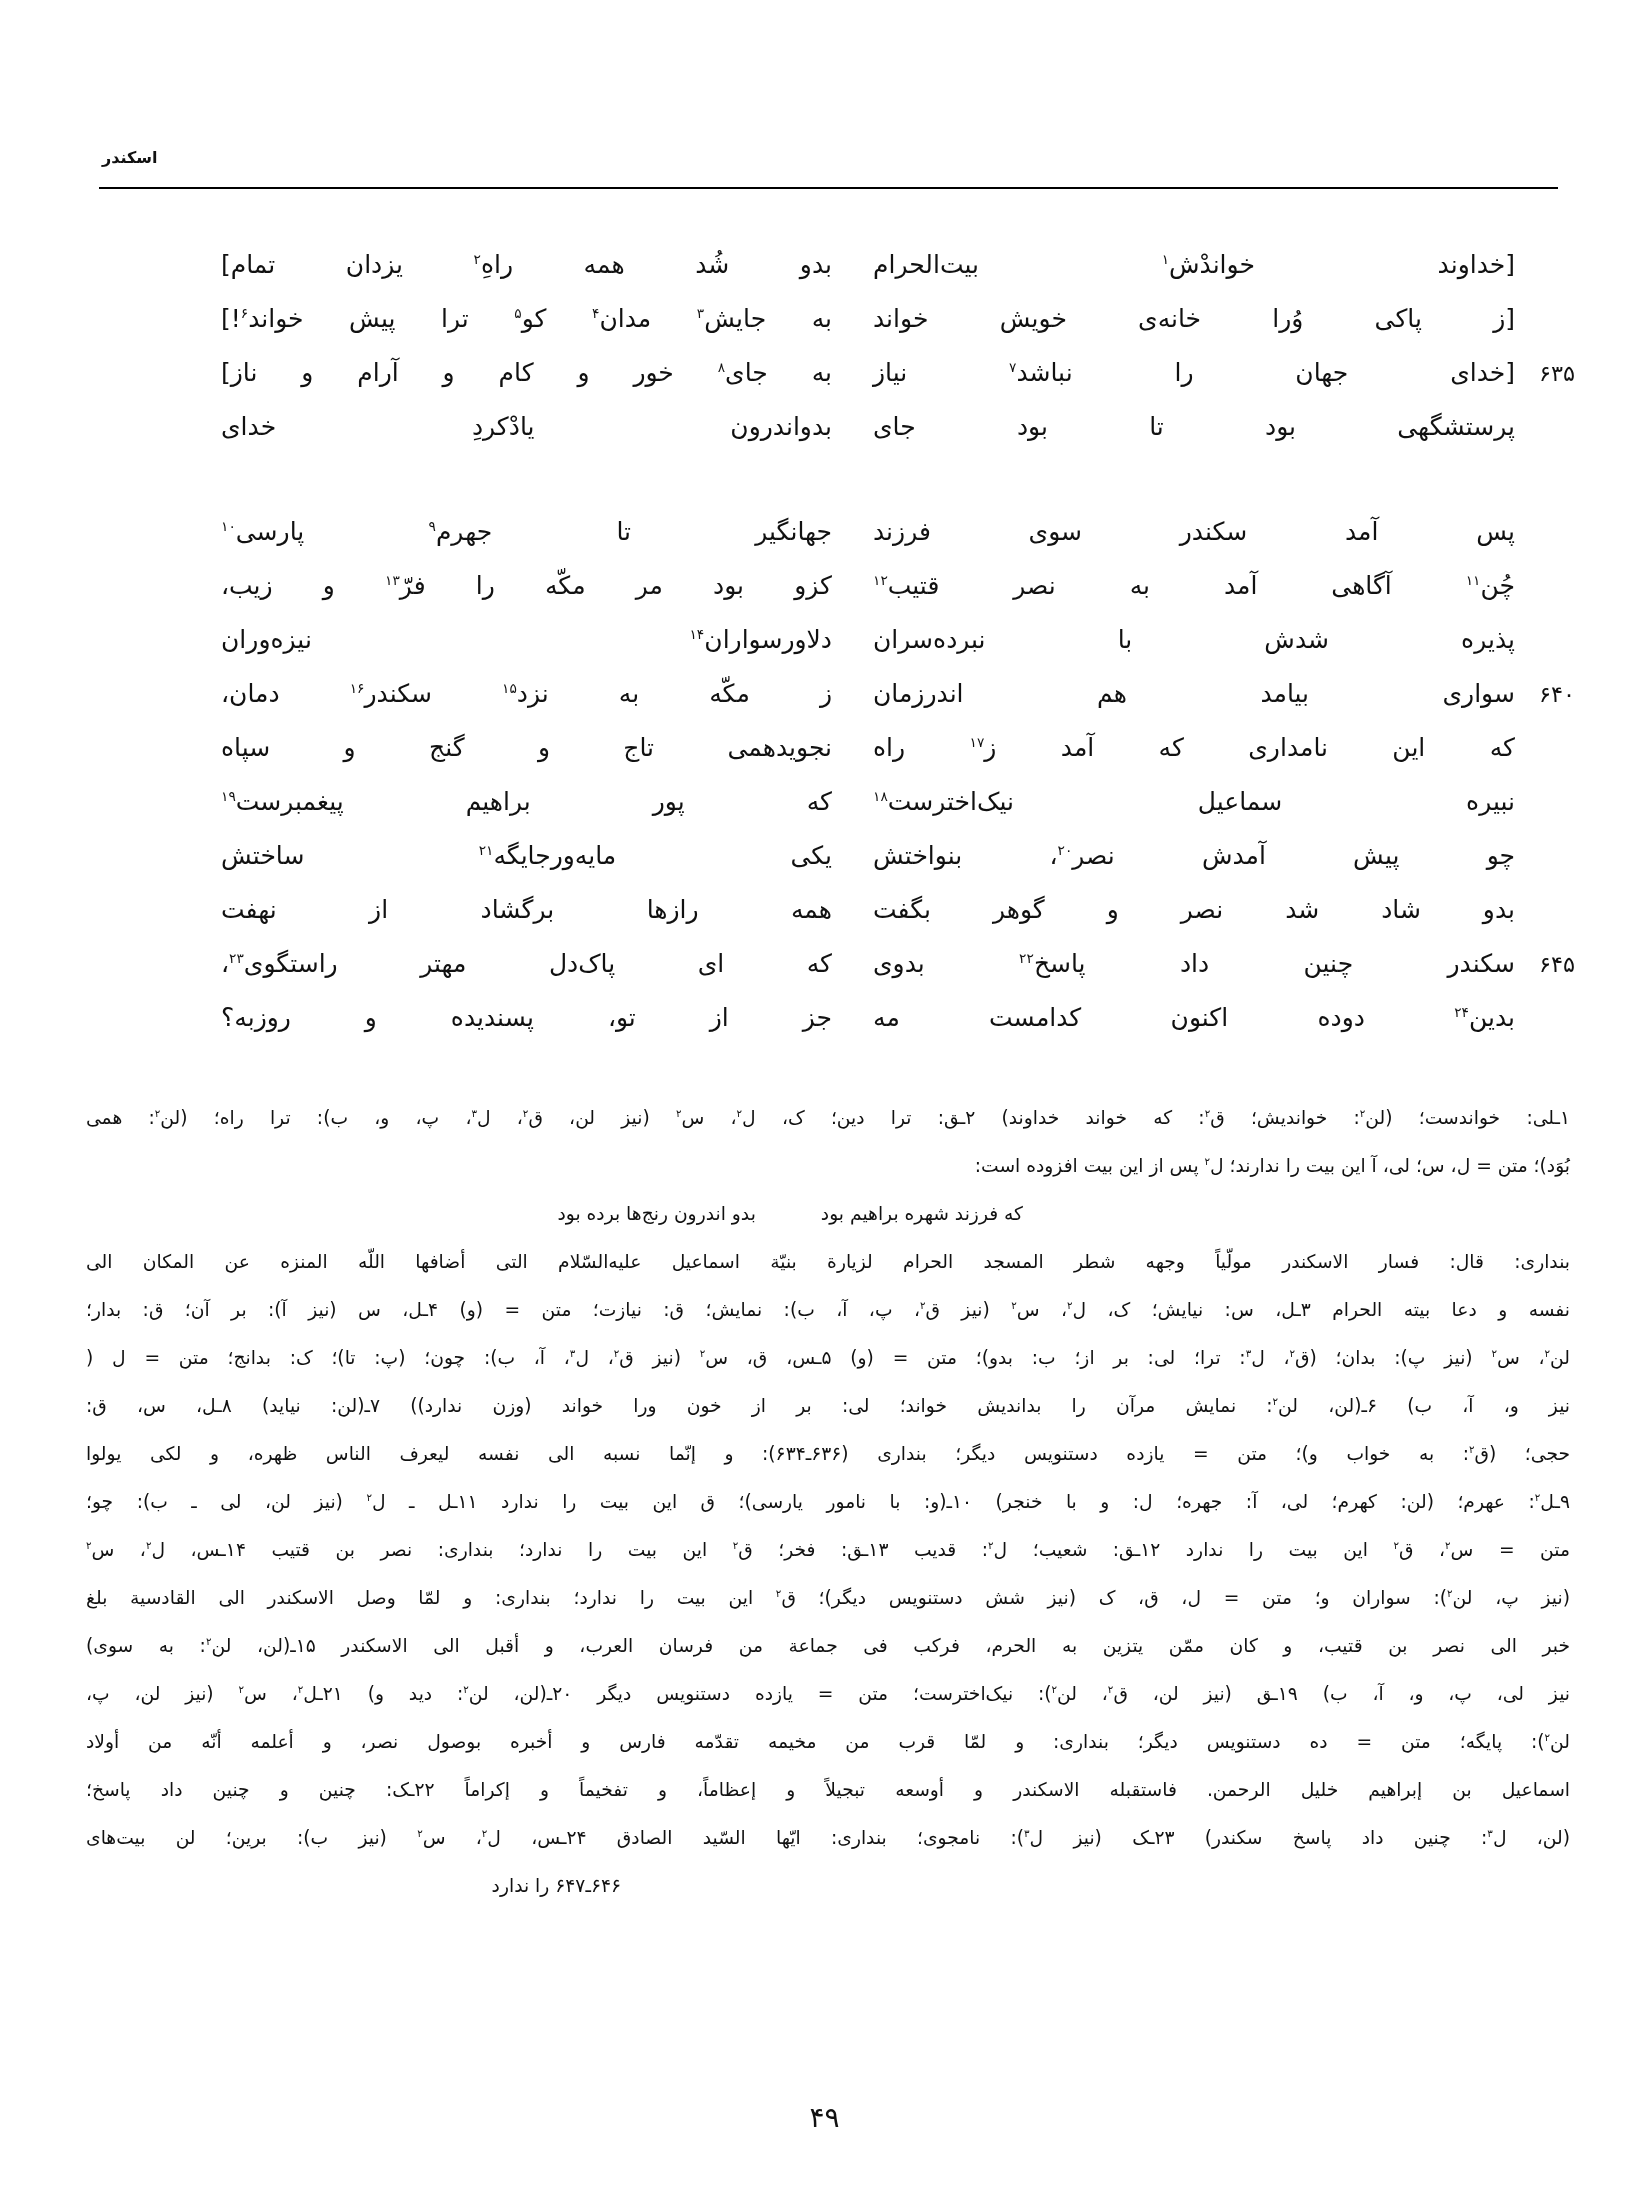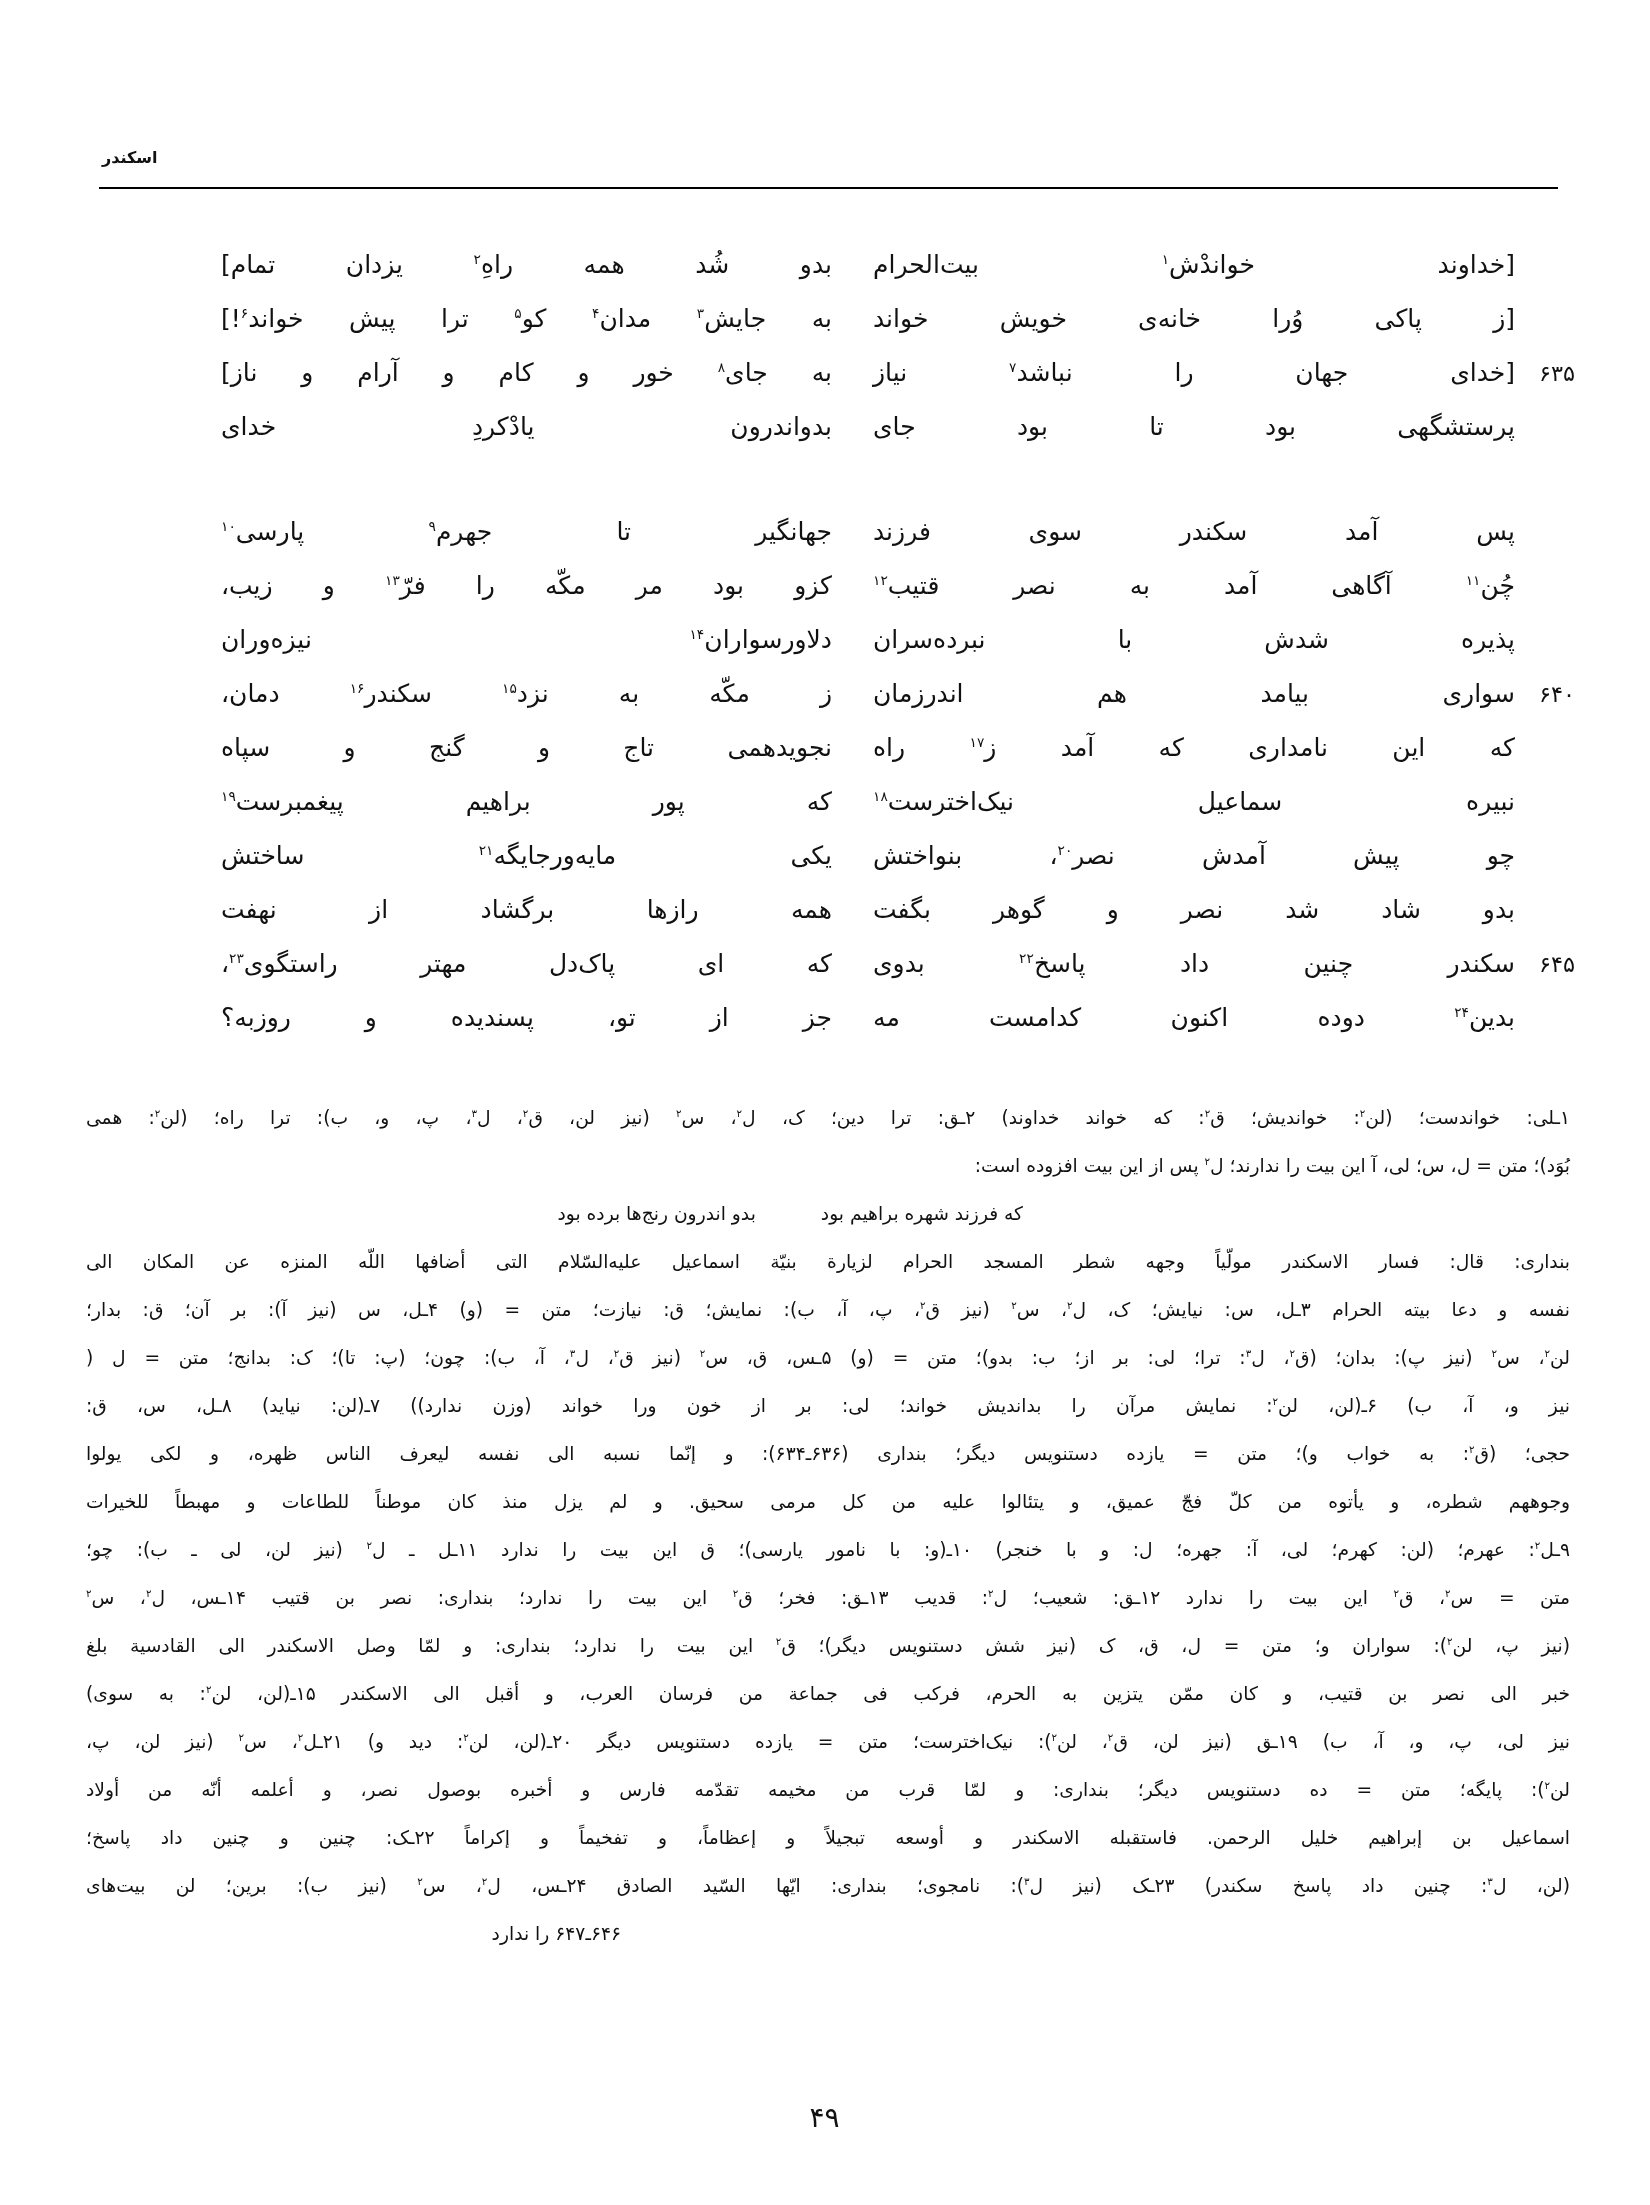--- a/index.html
+++ b/index.html
@@ -144,21 +144,20 @@
       <div class="app-line end">بُوَد)؛ متن = ل، س؛ لی، آ این بیت را ندارند؛ ل<sup>۲</sup> پس از این بیت افزوده است:</div>
       <div class="app-verse">
         <span>که فرزند شهره براهیم بود</span>
         <span>بدو اندرون رنج‌ها برده بود</span>
       </div>
       <div class="app-line justify">بنداری: قال: فسار الاسکندر مولّیاً وجهه شطر المسجد الحرام لزیارة بنیّة اسماعیل علیه‌السّلام التی أضافها اللّه المنزه عن المکان الی</div>
       <div class="app-line justify">نفسه و دعا بیته الحرام ۳ـل، س: نیایش؛ ک، ل<sup>۲</sup>، س<sup>۲</sup> (نیز ق<sup>۲</sup>، پ، آ، ب): نمایش؛ ق: نیازت؛ متن = (و) ۴ـل، س (نیز آ): بر آن؛ ق: بدار؛</div>
       <div class="app-line justify">لن<sup>۲</sup>، س<sup>۲</sup> (نیز پ): بدان؛ (ق<sup>۲</sup>، ل<sup>۳</sup>: ترا؛ لی: بر از؛ ب: بدو)؛ متن = (و) ۵ـس، ق، س<sup>۲</sup> (نیز ق<sup>۲</sup>، ل<sup>۳</sup>، آ، ب): چون؛ (پ: تا)؛ ک: بدانج؛ متن = ل (</div>
       <div class="app-line justify">نیز و، آ، ب) ۶ـ(لن، لن<sup>۲</sup>: نمایش مرآن را بداندیش خواند؛ لی: بر از خون ورا خواند (وزن ندارد)) ۷ـ(لن: نیاید) ۸ـل، س، ق:</div>
       <div class="app-line justify">حجی؛ (ق<sup>۲</sup>: به خواب و)؛ متن = یازده دستنویس دیگر؛ بنداری (۶۳۶ـ۶۳۴): و إنّما نسبه الی نفسه لیعرف الناس ظهره، و لکی یولوا</div>
-      <div class="app-line justify">وجوههم شطره، و یأتوه من کلّ فجّ عمیق، و یتئالوا علیه من کل مرمی سحیق. و لم یزل منذ کان موطناً للطاعات و مهبطاً للخیرات</div>
       <div class="app-line justify">۹ـل<sup>۲</sup>: عهرم؛ (لن: کهرم؛ لی، آ: جهره؛ ل: و با خنجر) ۱۰ـ(و: با نامور یارسی)؛ ق این بیت را ندارد ۱۱ـل ـ ل<sup>۲</sup> (نیز لن، لی ـ ب): چو؛</div>
       <div class="app-line justify">متن = س<sup>۲</sup>، ق<sup>۲</sup> این بیت را ندارد ۱۲ـق: شعیب؛ ل<sup>۲</sup>: قدیب ۱۳ـق: فخر؛ ق<sup>۲</sup> این بیت را ندارد؛ بنداری: نصر بن قتیب ۱۴ـس، ل<sup>۲</sup>، س<sup>۲</sup></div>
       <div class="app-line justify">(نیز پ، لن<sup>۲</sup>): سواران و؛ متن = ل، ق، ک (نیز شش دستنویس دیگر)؛ ق<sup>۲</sup> این بیت را ندارد؛ بنداری: و لمّا وصل الاسکندر الی القادسیة بلغ</div>
       <div class="app-line justify">خبر الی نصر بن قتیب، و کان ممّن یتزین به الحرم، فرکب فی جماعة من فرسان العرب، و أقبل الی الاسکندر ۱۵ـ(لن، لن<sup>۲</sup>: به سوی)</div>
       <div class="app-line justify">نیز لی، پ، و، آ، ب) ۱۹ـق (نیز لن، ق<sup>۲</sup>، لن<sup>۲</sup>): نیک‌اخترست؛ متن = یازده دستنویس دیگر ۲۰ـ(لن، لن<sup>۲</sup>: دید و) ۲۱ـل<sup>۲</sup>، س<sup>۲</sup> (نیز لن، پ،</div>
       <div class="app-line justify">لن<sup>۲</sup>): پایگه؛ متن = ده دستنویس دیگر؛ بنداری: و لمّا قرب من مخیمه تقدّمه فارس و أخبره بوصول نصر، و أعلمه أنّه من أولاد</div>
       <div class="app-line justify">اسماعیل بن إبراهیم خلیل الرحمن. فاستقبله الاسکندر و أوسعه تبجیلاً و إعظاماً، و تفخیماً و إکراماً ۲۲ـک: چنین و چنین داد پاسخ؛</div>
       <div class="app-line justify">(لن، ل<sup>۳</sup>: چنین داد پاسخ سکندر) ۲۳ـک (نیز ل<sup>۳</sup>): نامجوی؛ بنداری: ایّها السّید الصادق ۲۴ـس، ل<sup>۲</sup>، س<sup>۲</sup> (نیز ب): برین؛ لن بیت‌های</div>
       <div class="app-line last">۶۴۶ـ۶۴۷ را ندارد</div>
     </section>

